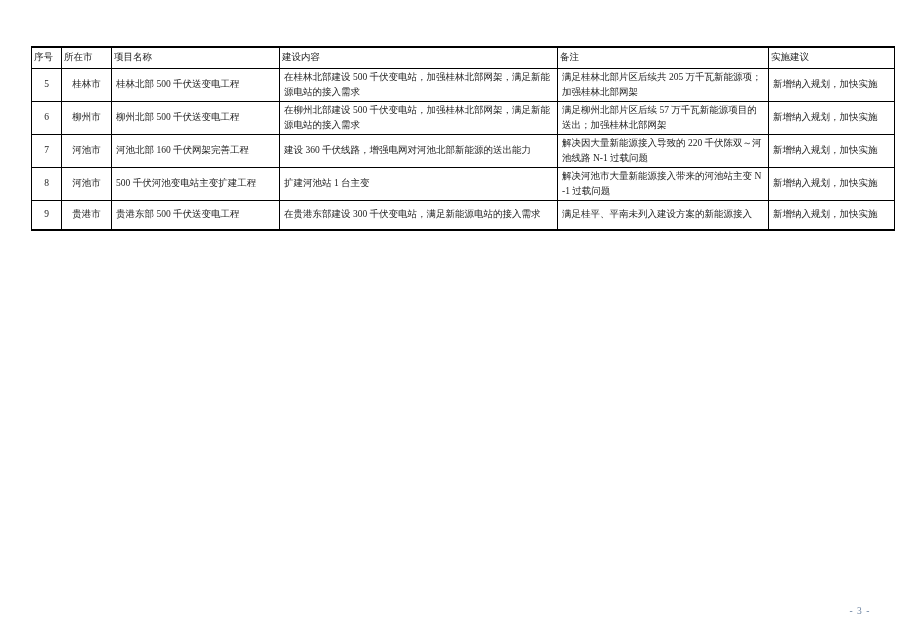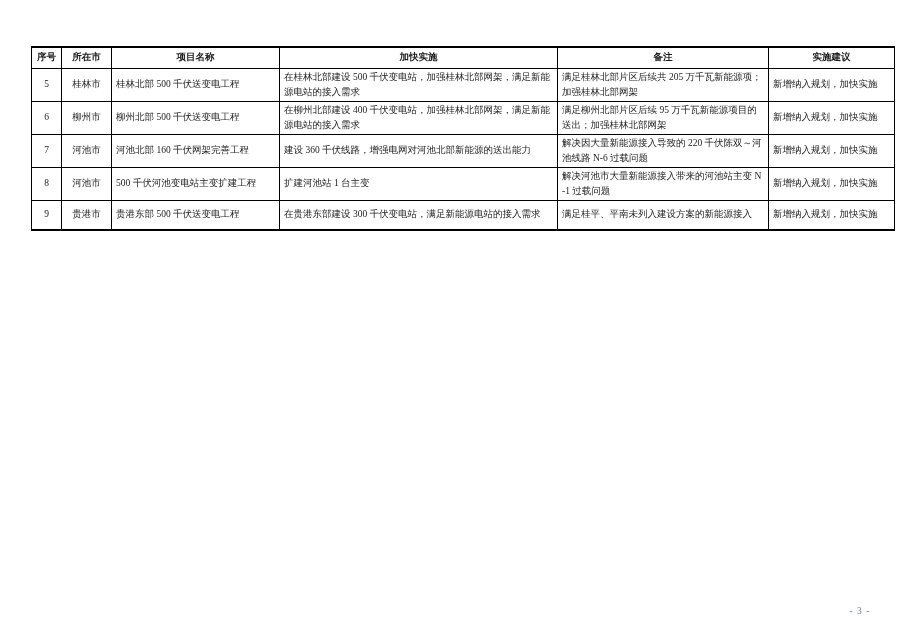--- a/index.html
+++ b/index.html
@@ -34,22 +34,22 @@
     border: 1px solid #000;
     padding: 1px 4px;
     vertical-align: middle;
     word-break: break-all;
     overflow: hidden;
   }
   table.projects thead tr {
     height: 21px;
   }
   table.projects th {
-    font-weight: bold;
-    text-align: center;
+    font-weight: normal;
+    text-align: left;
     padding: 0 2px;
   }
   table.projects tbody tr {
     height: 32px;
   }
   table.projects tbody tr:last-child {
     height: 30px;
   }
   td.c-center {
     text-align: center;
@@ -82,48 +82,48 @@
       <col style="width:168px">
       <col style="width:278px">
       <col style="width:211px">
       <col style="width:126px">
     </colgroup>
     <thead>
       <tr>
         <th>序号</th>
         <th>所在市</th>
         <th>项目名称</th>
-        <th>加快实施</th>
+        <th>建设内容</th>
         <th>备注</th>
         <th>实施建议</th>
       </tr>
     </thead>
     <tbody>
       <tr>
         <td class="c-center">5</td>
         <td class="c-center">桂林市</td>
         <td class="c-left">桂林北部 500 千伏送变电工程</td>
         <td class="c-left">在桂林北部建设 500 千伏变电站，加强桂林北部网架，满足新能源电站的接入需求</td>
         <td class="c-left">满足桂林北部片区后续共 205 万千瓦新能源项；加强桂林北部网架</td>
         <td class="c-left">新增纳入规划，加快实施</td>
       </tr>
       <tr>
         <td class="c-center">6</td>
         <td class="c-center">柳州市</td>
         <td class="c-left">柳州北部 500 千伏送变电工程</td>
-        <td class="c-left">在柳州北部建设 400 千伏变电站，加强桂林北部网架，满足新能源电站的接入需求</td>
-        <td class="c-left">满足柳州北部片区后续 95 万千瓦新能源项目的送出；加强桂林北部网架</td>
+        <td class="c-left">在柳州北部建设 500 千伏变电站，加强桂林北部网架，满足新能源电站的接入需求</td>
+        <td class="c-left">满足柳州北部片区后续 57 万千瓦新能源项目的送出；加强桂林北部网架</td>
         <td class="c-left">新增纳入规划，加快实施</td>
       </tr>
       <tr>
         <td class="c-center">7</td>
         <td class="c-center">河池市</td>
         <td class="c-left">河池北部 160 千伏网架完善工程</td>
         <td class="c-left">建设 360 千伏线路，增强电网对河池北部新能源的送出能力</td>
-        <td class="c-left">解决因大量新能源接入导致的 220 千伏陈双～河池线路 N-6 过载问题</td>
+        <td class="c-left">解决因大量新能源接入导致的 220 千伏陈双～河池线路 N-1 过载问题</td>
         <td class="c-left">新增纳入规划，加快实施</td>
       </tr>
       <tr>
         <td class="c-center">8</td>
         <td class="c-center">河池市</td>
         <td class="c-left">500 千伏河池变电站主变扩建工程</td>
         <td class="c-left">扩建河池站 1 台主变</td>
         <td class="c-left">解决河池市大量新能源接入带来的河池站主变 N-1 过载问题</td>
         <td class="c-left">新增纳入规划，加快实施</td>
       </tr>

